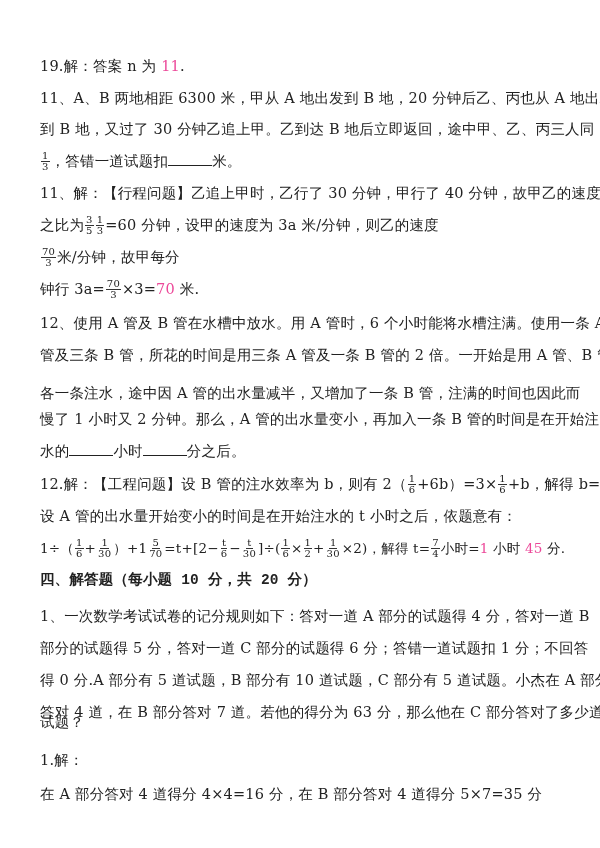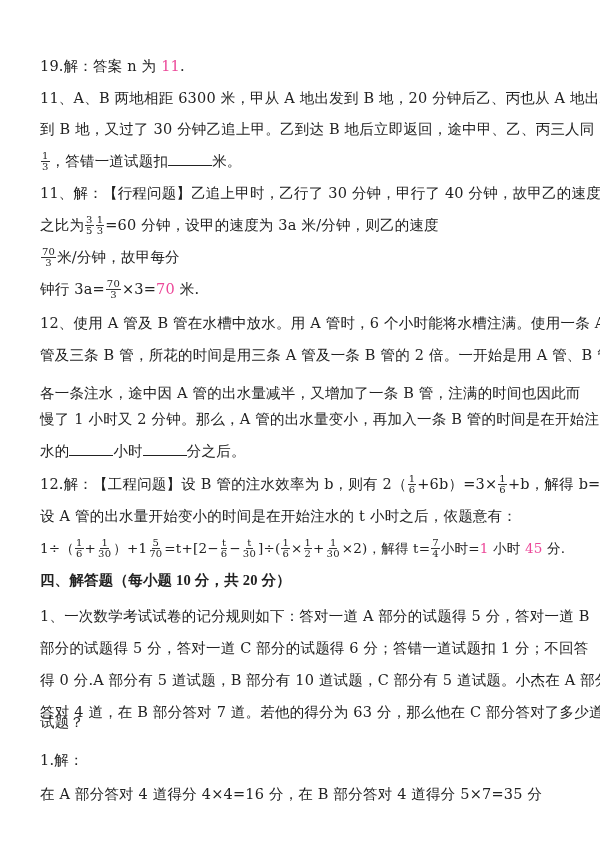--- a/index.html
+++ b/index.html
@@ -6,21 +6,21 @@
   body { width: 600px; height: 848px; overflow: hidden; position: relative;
          font-family: "DejaVu Serif", "Liberation Serif", serif; color: #222; }
   .page { position: absolute; left: 40px; top: 0; width: 520px; }
   .line { position: absolute; left: 0; white-space: nowrap; font-size: 14.5px; line-height: 20px; letter-spacing: 0.2px; }
   .red { color: #ec4899; text-align: right; }
   .frac { display: inline-flex; flex-direction: column; align-items: center; vertical-align: middle;
           font-size: 10px; line-height: 10px; margin: 0 1px; position: relative; top: -1px; }
   .frac .num { border-bottom: 1px solid #333; padding: 0 1px; }
   .frac .den { padding: 0 1px; }
   .blank { display: inline-block; width: 44px; border-bottom: 1px solid #222; height: 14px; vertical-align: baseline; }
-  .heading { font-family: Liberation Serif, serif; font-weight: bold; }
+  .heading { font-family: Liberation Mono, monospace; font-weight: bold; }
 </style>
 </head>
 <body>
 
 <div class="page">
 
   <div class="line" style="top:56px">
     <span>19.解：答案 n 为 </span><span class="red">11</span><span>.</span>
   </div>
 
@@ -100,21 +100,21 @@
         <span class="num">1</span>
         <span class="den">30</span>
       </span><span>×2)，解得 t=</span><span class="frac">
         <span class="num">7</span>
         <span class="den">4</span>
       </span><span>小时=</span><span class="red">1</span><span> 小时 </span><span class="red">45</span><span> 分.</span>
   </div>
 
   <div class="line heading" style="top:570px">四、解答题（每小题 10 分，共 20 分）</div>
 
-  <div class="line" style="top:606px">1、一次数学考试试卷的记分规则如下：答对一道 A 部分的试题得 5 分，答对一道 B</div>
+  <div class="line" style="top:606px">1、一次数学考试试卷的记分规则如下：答对一道 A 部分的试题得 4 分，答对一道 B</div>
   <div class="line" style="top:638px">部分的试题得 5 分，答对一道 C 部分的试题得 6 分；答错一道试题扣 1 分；不回答</div>
   <div class="line" style="top:670px">得 0 分.A 部分有 5 道试题，B 部分有 10 道试题，C 部分有 5 道试题。小杰在 A 部分</div>
   <div class="line" style="top:702px">答对 4 道，在 B 部分答对 7 道。若他的得分为 63 分，那么他在 C 部分答对了多少道</div>
   <div class="line" style="top:710px; top:712px">试题？</div>
 
   <div class="line" style="top:750px">1.解：</div>
   <div class="line" style="top:784px">在 A 部分答对 4 道得分 4×4=16 分，在 B 部分答对 4 道得分 5×7=35 分</div>
 </div>
 
 </body></html>

